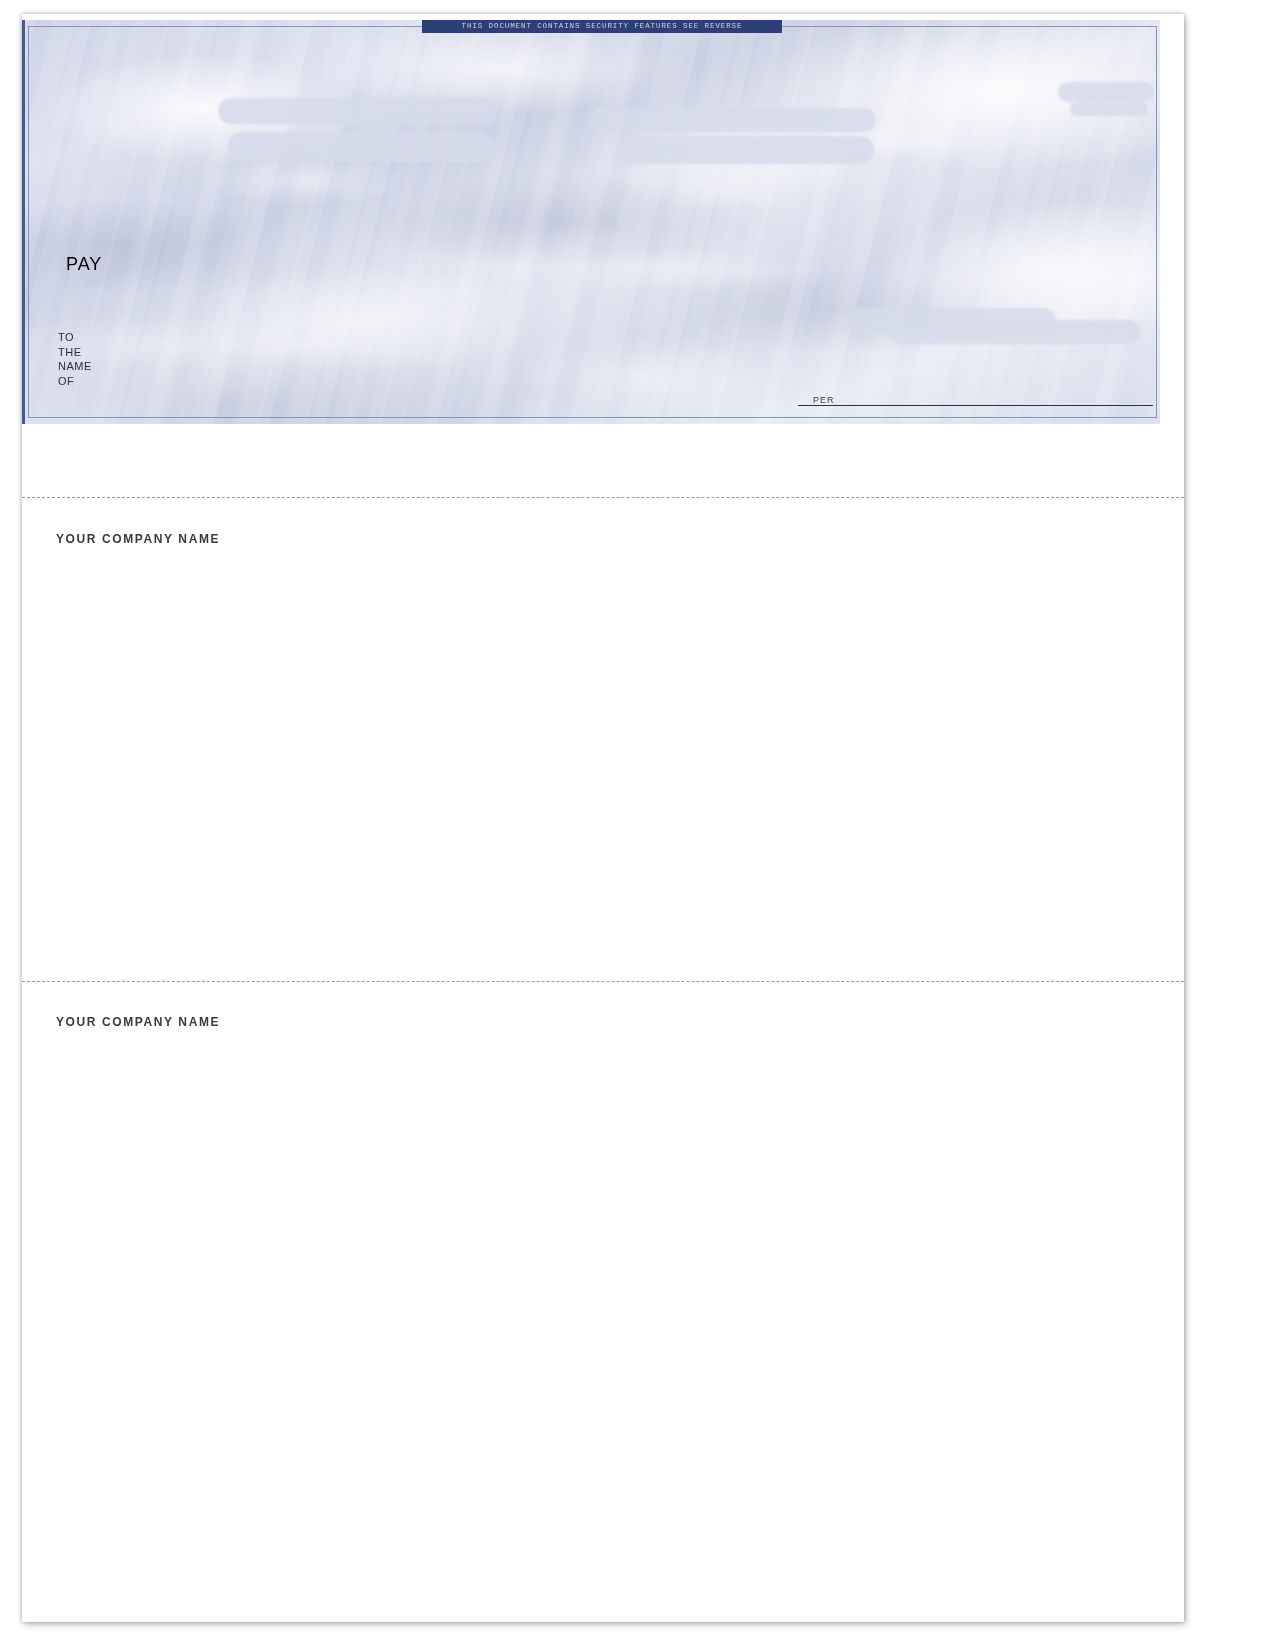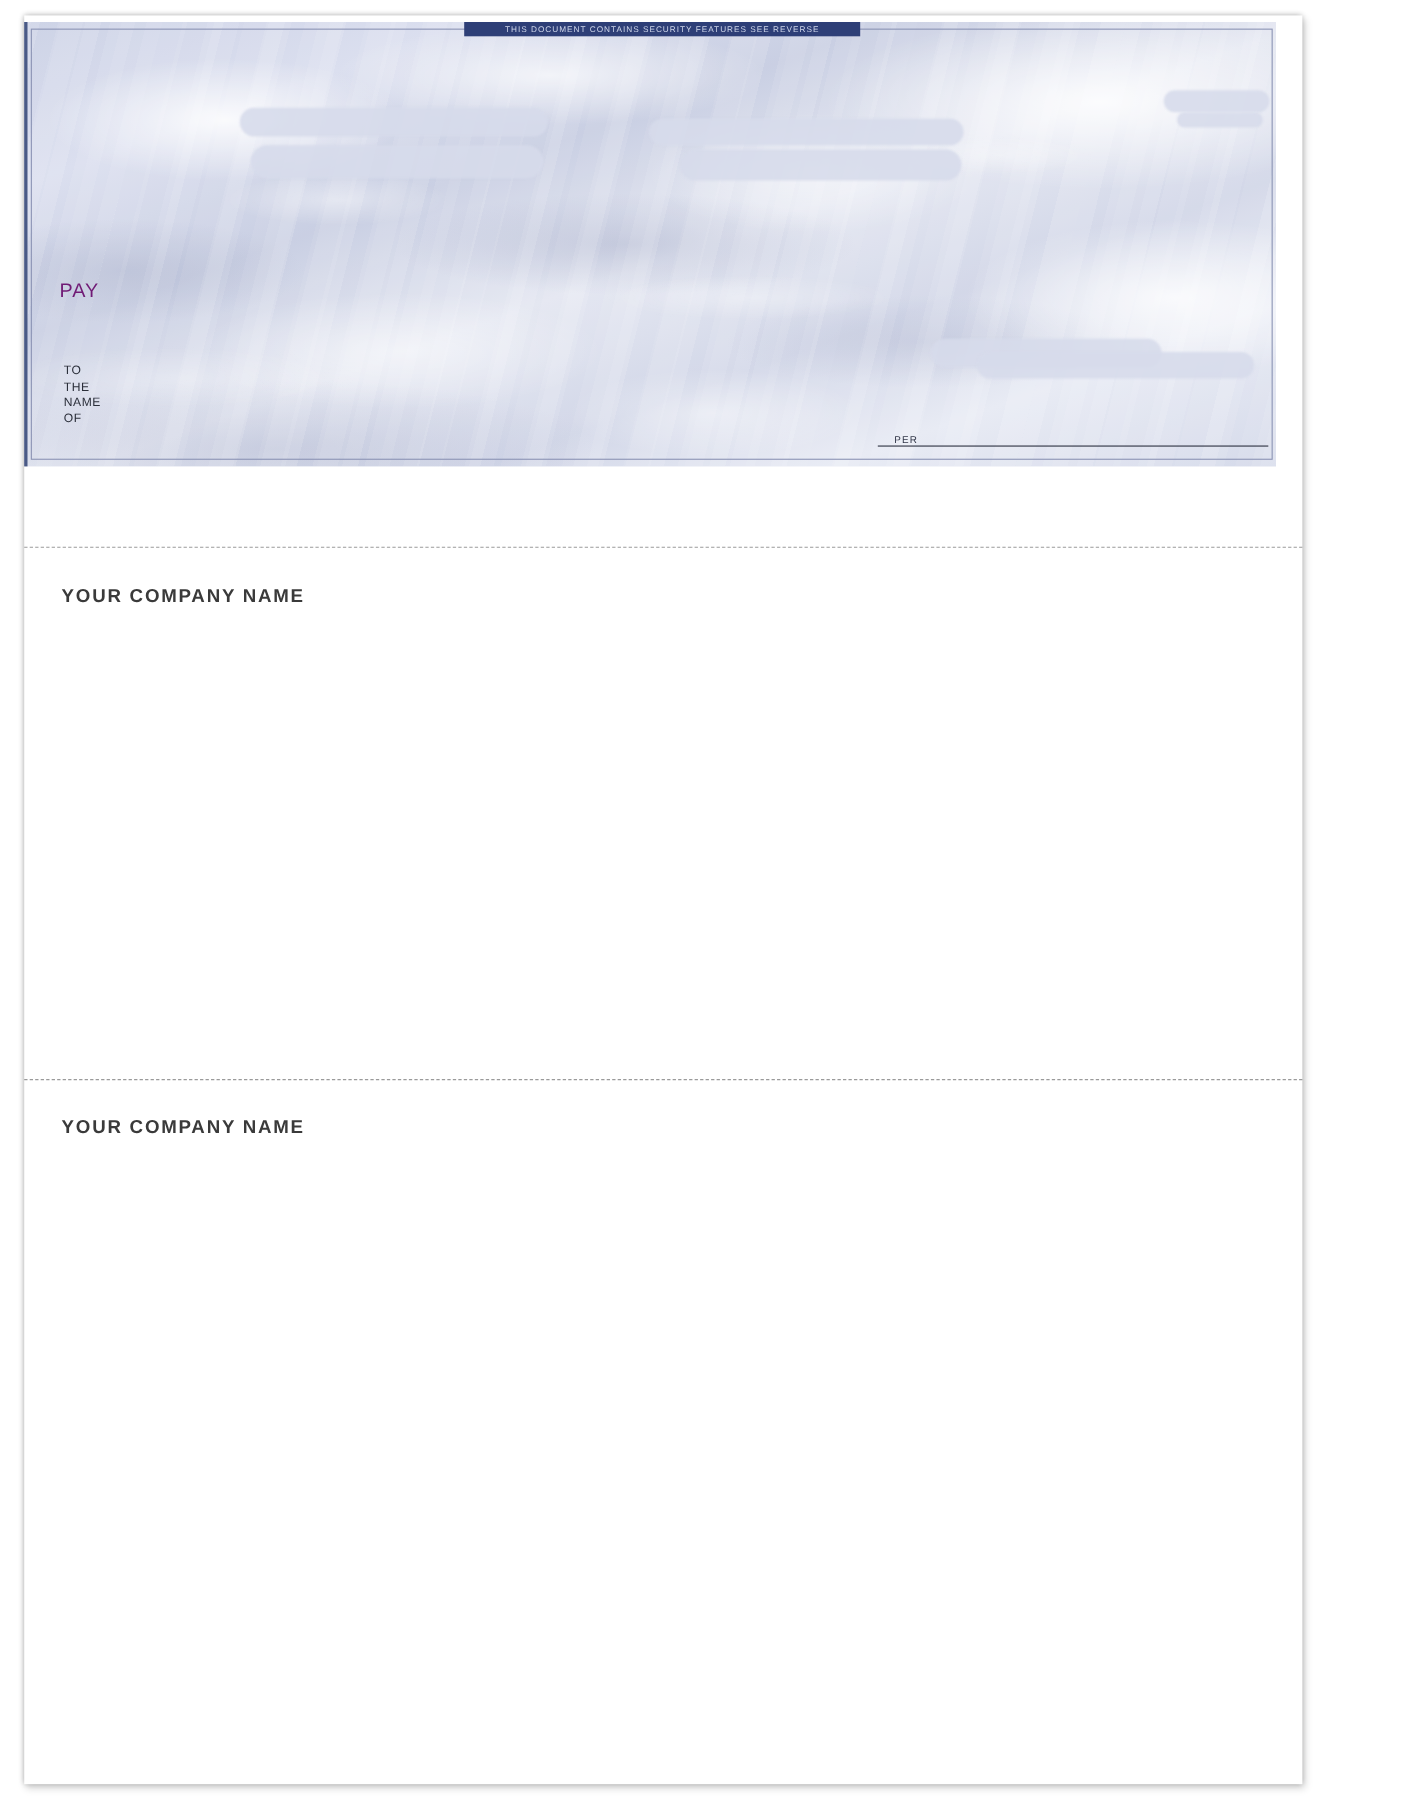--- a/index.html
+++ b/index.html
@@ -102,31 +102,31 @@
     width: 360px;
     height: 13px;
     background: #2e3f77;
     color: #cfd6ea;
     font-size: 7.5px;
     letter-spacing: 0.9px;
     line-height: 13px;
     text-align: center;
     white-space: nowrap;
     overflow: hidden;
-    font-family: Liberation Sans, sans-serif;
+    font-family: Liberation Mono, monospace;
   }
 
   
   .pay-label {
     position: absolute;
-    left: 32px;
+    left: 44px;
     top: 240px;
     font-size: 18px;
     letter-spacing: 1px;
-    color: #701a75;
+    color: #000000;
     font-family: "Liberation Sans", sans-serif;
   }
   .order-label {
     position: absolute;
     left: 36px;
     top: 316px;
     width: 66px;
     font-size: 11px;
     line-height: 14.5px;
     letter-spacing: 0.5px;
@@ -160,21 +160,21 @@
     height: 0;
     border-top: 1px dashed #9a9a9a;
   }
   .perf-1 { top: 483px; }
   .perf-2 { top: 967px; }
 
   
   .stub-company {
     position: absolute;
     left: 34px;
-    font-size: 17px;
+    font-size: 12px;
     font-weight: bold;
     letter-spacing: 1.6px;
     color: #3a3a3a;
     font-family: "Liberation Sans", sans-serif;
   }
   .stub-1-company { top: 518px; }
   .stub-2-company { top: 1001px; }
 </style>
 </head>
 <body>

